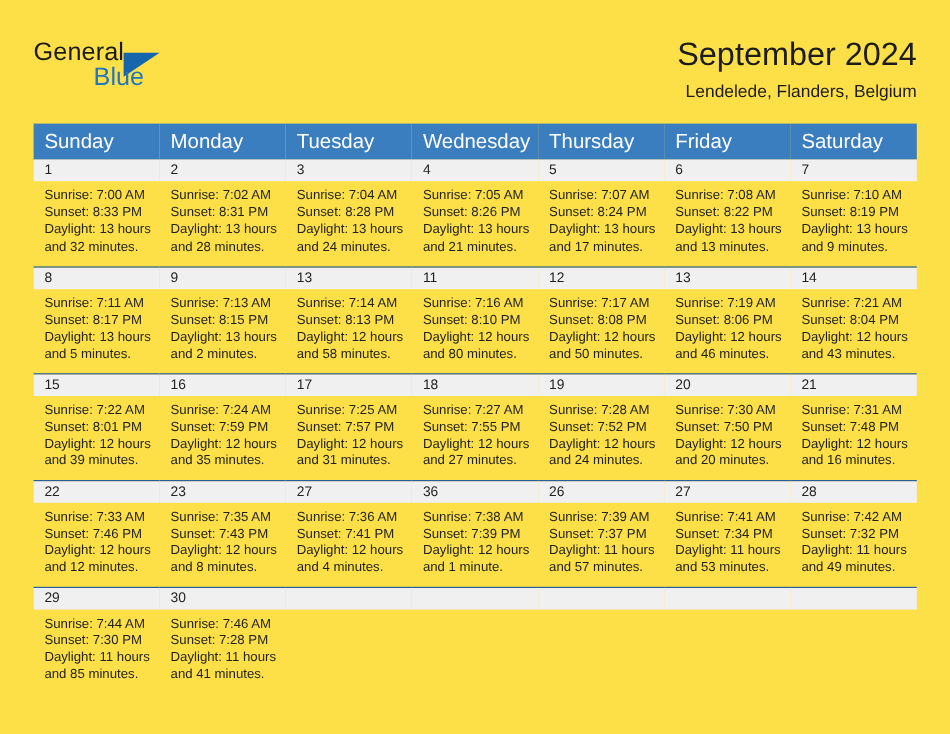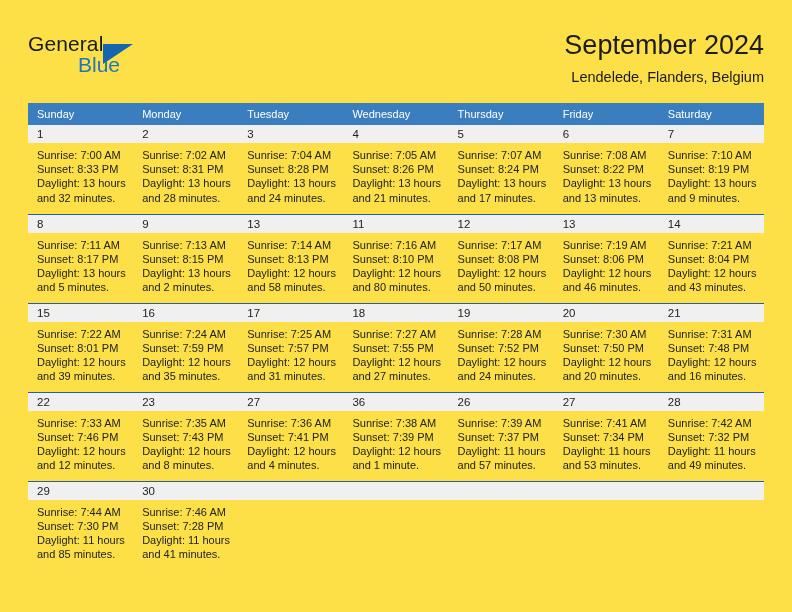--- a/index.html
+++ b/index.html
@@ -83,21 +83,21 @@
     left: 28px; top: 103px;
     width: 736px;
     border-collapse: collapse;
     table-layout: fixed;
   }
   .cal col { width: 105.14px; }
 
   thead th {
     background: #3a7ec0;
     color: #ffffff;
-    font-size: 11px;
+    font-size: 17px;
     font-weight: normal;
     text-align: left;
     padding: 5px 0 5px 9px;
     height: 22px;
     vertical-align: middle;
     border: none;
   }
 
   tbody tr.week-row td {
     vertical-align: top;

